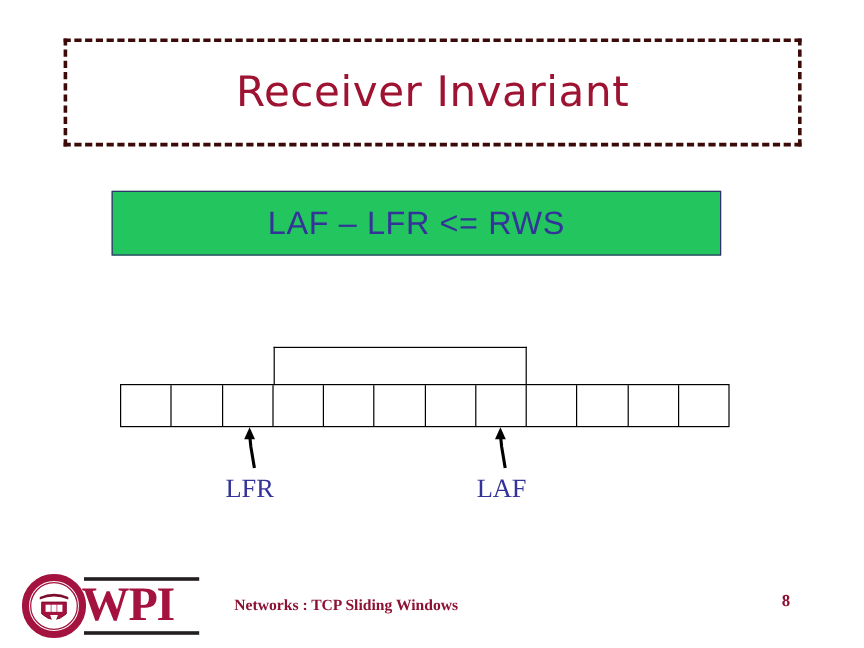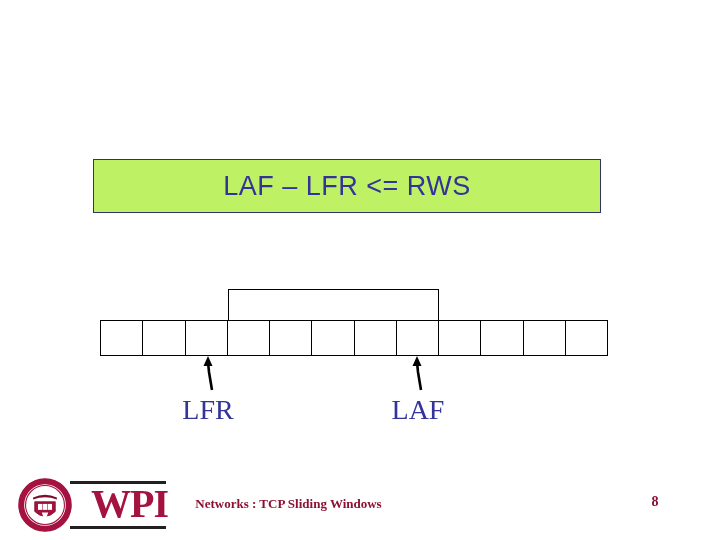--- a/index.html
+++ b/index.html
@@ -47,21 +47,21 @@
     position: absolute;
     left: 93px;
     top: 159px;
     width: 508px;
     height: 54px;
     border: 1.5px solid #33336b;
     box-sizing: border-box;
     display: flex;
     align-items: center;
     justify-content: center;
-    background: #bef264;
+    background: #22c55e;
   }
   .formula-text {
     font-family: "Liberation Sans", sans-serif;
     font-size: 27px;
     color: #333399;
     letter-spacing: 0.5px;
     white-space: nowrap;
   }
 
   
@@ -114,21 +114,21 @@
   }
   .arrow-lfr { left: 197px; top: 354px; }
   .arrow-laf { left: 406px; top: 354px; }
 
   .ptr-label {
     position: absolute;
     top: 394px;
     width: 90px;
     text-align: center;
     font-family: "Liberation Serif", serif;
-    font-size: 28px;
+    font-size: 22px;
     color: #333399;
   }
   .ptr-lfr { left: 163px; }
   .ptr-laf { left: 373px; text-align: center; }
 
   
   .wpi-logo {
     position: absolute;
     left: 18px;
     top: 476px;
@@ -156,21 +156,21 @@
     left: 50px;
     top: 6px;
     width: 100px;
     height: 44px;
     font-family: "Liberation Serif", serif;
     font-weight: bold;
     font-size: 40px;
     color: #a4123f;
     line-height: 44px;
     letter-spacing: -1px;
-    text-align: right;
+    text-align: left;
   }
 
   .footer-text {
     position: absolute;
     left: 0;
     top: 496px;
     width: 577px;
     text-align: center;
     font-family: "Liberation Serif", serif;
     font-weight: bold;
@@ -187,20 +187,23 @@
     font-weight: bold;
     font-size: 14px;
     color: #8c1133;
   }
 </style>
 </head>
 <body>
 
 <div class="slide">
 
+  <div class="title-box">
+    <div class="title-text">Receiver Invariant</div>
+  </div>
 
   <div class="formula-box">
     <div class="formula-text">LAF – LFR &lt;= RWS</div>
   </div>
 
 
   <div class="window-bracket"></div>
 
   <div class="cell-row">
     <div class="cell"></div>

